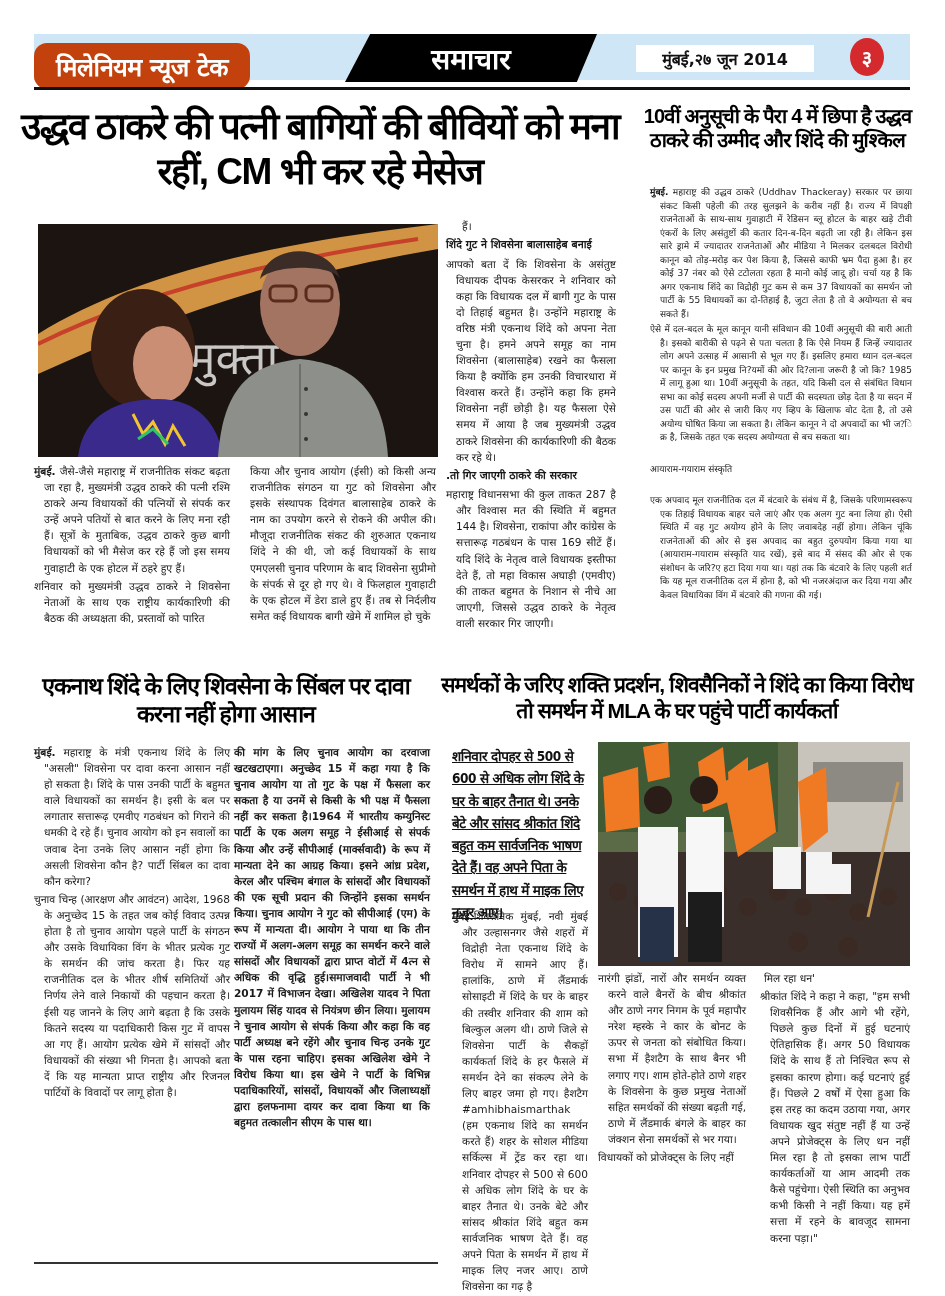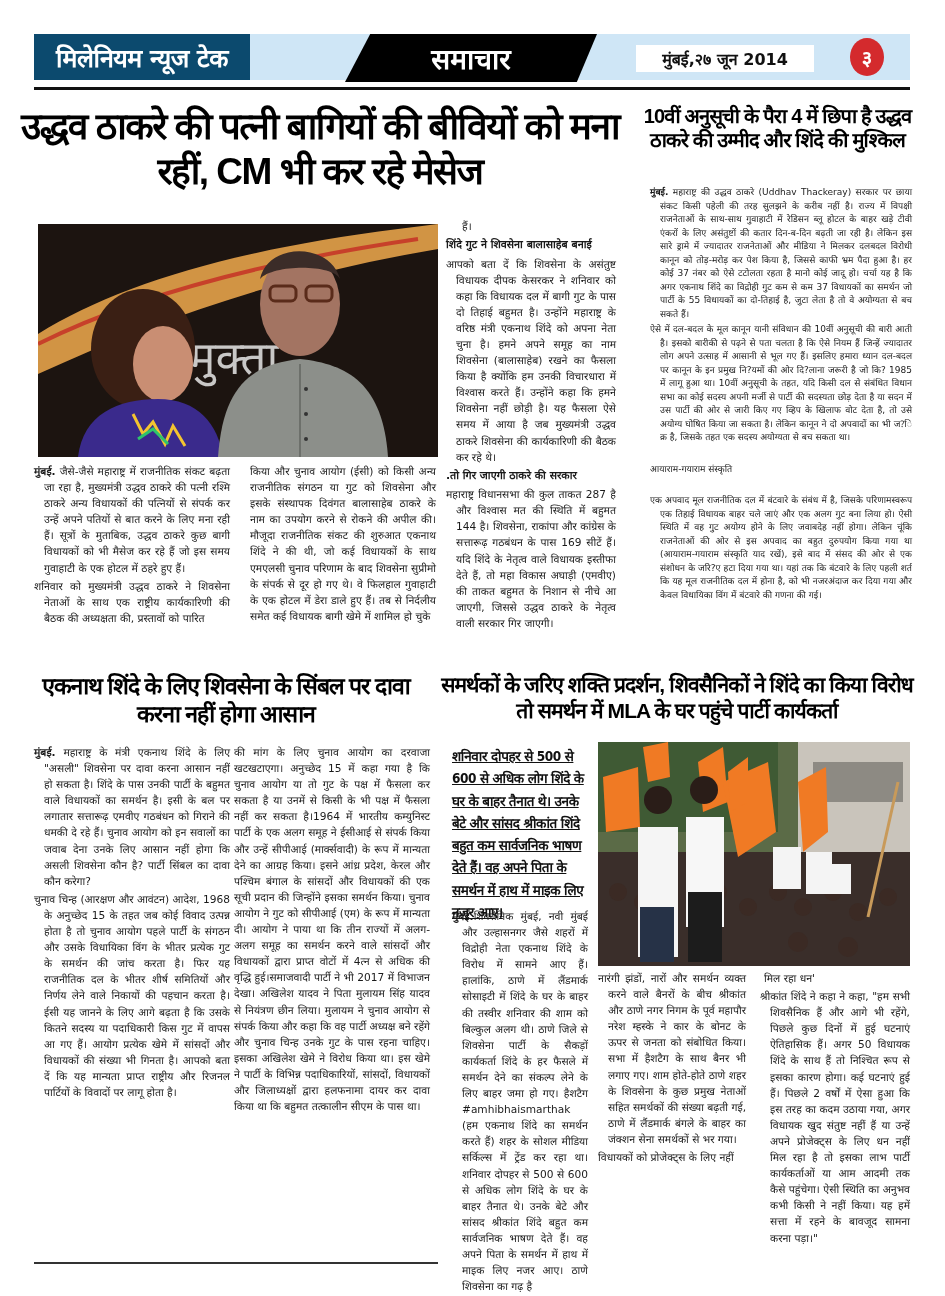--- a/index.html
+++ b/index.html
@@ -1,21 +1,21 @@
 <!DOCTYPE html>
 <html><head>
 <meta charset="utf-8">
 <style>
   html, body { margin:0; padding:0; background:#fff; }
   body { width:945px; height:1296px; position:relative; overflow:hidden; font-family:"DejaVu Sans", sans-serif; color:#111; }
   .abs { position:absolute; }
 
   
   .masthead { left:34px; top:34px; width:876px; height:46px; background:#cfe6f6; }
-  .brand { left:34px; top:34px; width:216px; height:46px; background:#0c4a6e; color:#fff; font-weight:bold; font-size:25px; display:flex; align-items:center; justify-content:center; letter-spacing:-0.5px; }
+  .brand { left:34px; top:43px; width:216px; height:46px; background:#c2410c; color:#fff; font-weight:bold; font-size:25px; display:flex; align-items:center; justify-content:center; letter-spacing:-0.5px;border-radius:13px; }
   .section-tag { left:345px; top:34px; width:252px; height:48px; background:#000; color:#fff; font-weight:bold; font-size:28px; display:flex; align-items:center; justify-content:center; clip-path:polygon(10% 0, 100% 0, 92% 100%, 0 100%); }
   .datebox { left:636px; top:45px; width:178px; height:27px; background:#fff; font-size:16px; font-weight:bold; display:flex; align-items:center; justify-content:center; }
   .pagenum { left:850px; top:38px; width:34px; height:38px; border-radius:50%; background:#d42a2d; color:#fff; font-weight:bold; font-size:20px; display:flex; align-items:center; justify-content:center; }
   .rule { left:34px; top:87px; width:876px; height:3px; background:#111; }
 
   
   .hl { font-family:Liberation Sans, sans-serif; font-weight:bold; text-align:center; line-height:1.22; color:#000; }
   .hl-main { left:20px; top:104px; width:600px; font-size:37px; letter-spacing:-1.5px; }
   .hl-right { left:640px; top:104px; width:275px; font-size:20px; letter-spacing:-0.8px; }
   .hl-s1 { left:20px; top:672px; width:412px; font-size:23px; letter-spacing:-1px; }
@@ -93,21 +93,21 @@
   <p>ऐसे में दल-बदल के मूल कानून यानी संविधान की 10वीं अनुसूची की बारी आती है। इसको बारीकी से पढ़ने से पता चलता है कि ऐसे नियम हैं जिन्हें ज्यादातर लोग अपने उत्साह में आसानी से भूल गए हैं। इसलिए हमारा ध्यान दल-बदल पर कानून के इन प्रमुख नि?यमों की ओर दि?लाना जरूरी है जो कि? 1985 में लागू हुआ था। 10वीं अनुसूची के तहत, यदि किसी दल से संबंधित विधान सभा का कोई सदस्य अपनी मर्जी से पार्टी की सदस्यता छोड़ देता है या सदन में उस पार्टी की ओर से जारी किए गए व्हिप के खिलाफ वोट देता है, तो उसे अयोग्य घोषित किया जा सकता है। लेकिन कानून ने दो अपवादों का भी ज?िक्र है, जिसके तहत एक सदस्य अयोग्यता से बच सकता था।</p>
   <div style="margin:18px 0">आयाराम-गयाराम संस्कृति</div>
   <p>एक अपवाद मूल राजनीतिक दल में बंटवारे के संबंध में है, जिसके परिणामस्वरूप एक तिहाई विधायक बाहर चले जाएं और एक अलग गुट बना लिया हो। ऐसी स्थिति में वह गुट अयोग्य होने के लिए जवाबदेह नहीं होगा। लेकिन चूंकि राजनेताओं की ओर से इस अपवाद का बहुत दुरुपयोग किया गया था (आयाराम-गयाराम संस्कृति याद रखें), इसे बाद में संसद की ओर से एक संशोधन के जरि?ए हटा दिया गया था। यहां तक कि बंटवारे के लिए पहली शर्त कि यह मूल राजनीतिक दल में होना है, को भी नजरअंदाज कर दिया गया और केवल विधायिका विंग में बंटवारे की गणना की गई।</p>
 </div>
 
 <div class="abs hl hl-s1">एकनाथ शिंदे के लिए शिवसेना के सिंबल पर दावा करना नहीं होगा आसान</div>
 <div class="abs col" style="left:34px; top:744px; width:196px;">
   <p><span class="lead">मुंबई.</span><span> महाराष्ट्र के मंत्री एकनाथ शिंदे के लिए "असली" शिवसेना पर दावा करना आसान नहीं हो सकता है। शिंदे के पास उनकी पार्टी के बहुमत वाले विधायकों का समर्थन है। इसी के बल पर लगातार सत्तारूढ़ एमवीए गठबंधन को गिराने की धमकी दे रहे हैं। चुनाव आयोग को इन सवालों का जवाब देना उनके लिए आसान नहीं होगा कि असली शिवसेना कौन है? पार्टी सिंबल का दावा कौन करेगा?</span></p>
   <p>चुनाव चिन्ह (आरक्षण और आवंटन) आदेश, 1968 के अनुच्छेद 15 के तहत जब कोई विवाद उत्पन्न होता है तो चुनाव आयोग पहले पार्टी के संगठन और उसके विधायिका विंग के भीतर प्रत्येक गुट के समर्थन की जांच करता है। फिर यह राजनीतिक दल के भीतर शीर्ष समितियों और निर्णय लेने वाले निकायों की पहचान करता है। ईसी यह जानने के लिए आगे बढ़ता है कि उसके कितने सदस्य या पदाधिकारी किस गुट में वापस आ गए हैं। आयोग प्रत्येक खेमे में सांसदों और विधायकों की संख्या भी गिनता है। आपको बता दें कि यह मान्यता प्राप्त राष्ट्रीय और रिजनल पार्टियों के विवादों पर लागू होता है।</p>
 </div>
-<div class="abs col" style="left:234px; top:744px; width:196px;">
+<div class="abs col" style="left:234px; top:744px; width:196px;font-weight:bold;">
   <p style="text-indent:0;padding-left:0">की मांग के लिए चुनाव आयोग का दरवाजा खटखटाएगा। अनुच्छेद 15 में कहा गया है कि चुनाव आयोग या तो गुट के पक्ष में फैसला कर सकता है या उनमें से किसी के भी पक्ष में फैसला नहीं कर सकता है।1964 में भारतीय कम्युनिस्ट पार्टी के एक अलग समूह ने ईसीआई से संपर्क किया और उन्हें सीपीआई (मार्क्सवादी) के रूप में मान्यता देने का आग्रह किया। इसने आंध्र प्रदेश, केरल और पश्चिम बंगाल के सांसदों और विधायकों की एक सूची प्रदान की जिन्होंने इसका समर्थन किया। चुनाव आयोग ने गुट को सीपीआई (एम) के रूप में मान्यता दी। आयोग ने पाया था कि तीन राज्यों में अलग-अलग समूह का समर्थन करने वाले सांसदों और विधायकों द्वारा प्राप्त वोटों में 4त्न से अधिक की वृद्धि हुई।समाजवादी पार्टी ने भी 2017 में विभाजन देखा। अखिलेश यादव ने पिता मुलायम सिंह यादव से नियंत्रण छीन लिया। मुलायम ने चुनाव आयोग से संपर्क किया और कहा कि वह पार्टी अध्यक्ष बने रहेंगे और चुनाव चिन्ह उनके गुट के पास रहना चाहिए। इसका अखिलेश खेमे ने विरोध किया था। इस खेमे ने पार्टी के विभिन्न पदाधिकारियों, सांसदों, विधायकों और जिलाध्यक्षों द्वारा हलफनामा दायर कर दावा किया था कि बहुमत तत्कालीन सीएम के पास था।</p>
 </div>
 <div class="abs divider" style="left:34px; top:1262px; width:404px;"></div>
 
 <div class="abs hl hl-s2">समर्थकों के जरिए शक्ति प्रदर्शन, शिवसैनिकों ने शिंदे का किया विरोध तो समर्थन में MLA के घर पहुंचे पार्टी कार्यकर्ता</div>
 <div class="abs pull">शनिवार दोपहर से 500 से 600 से अधिक लोग शिंदे के घर के बाहर तैनात थे। उनके बेटे और सांसद श्रीकांत शिंदे बहुत कम सार्वजनिक भाषण देते हैं। वह अपने पिता के समर्थन में हाथ में माइक लिए नजर आए।</div>
 
 <div class="abs photo2">
   <svg width="312" height="224" viewBox="0 0 312 224">
     <rect width="312" height="224" fill="#5b6b47"></rect>

